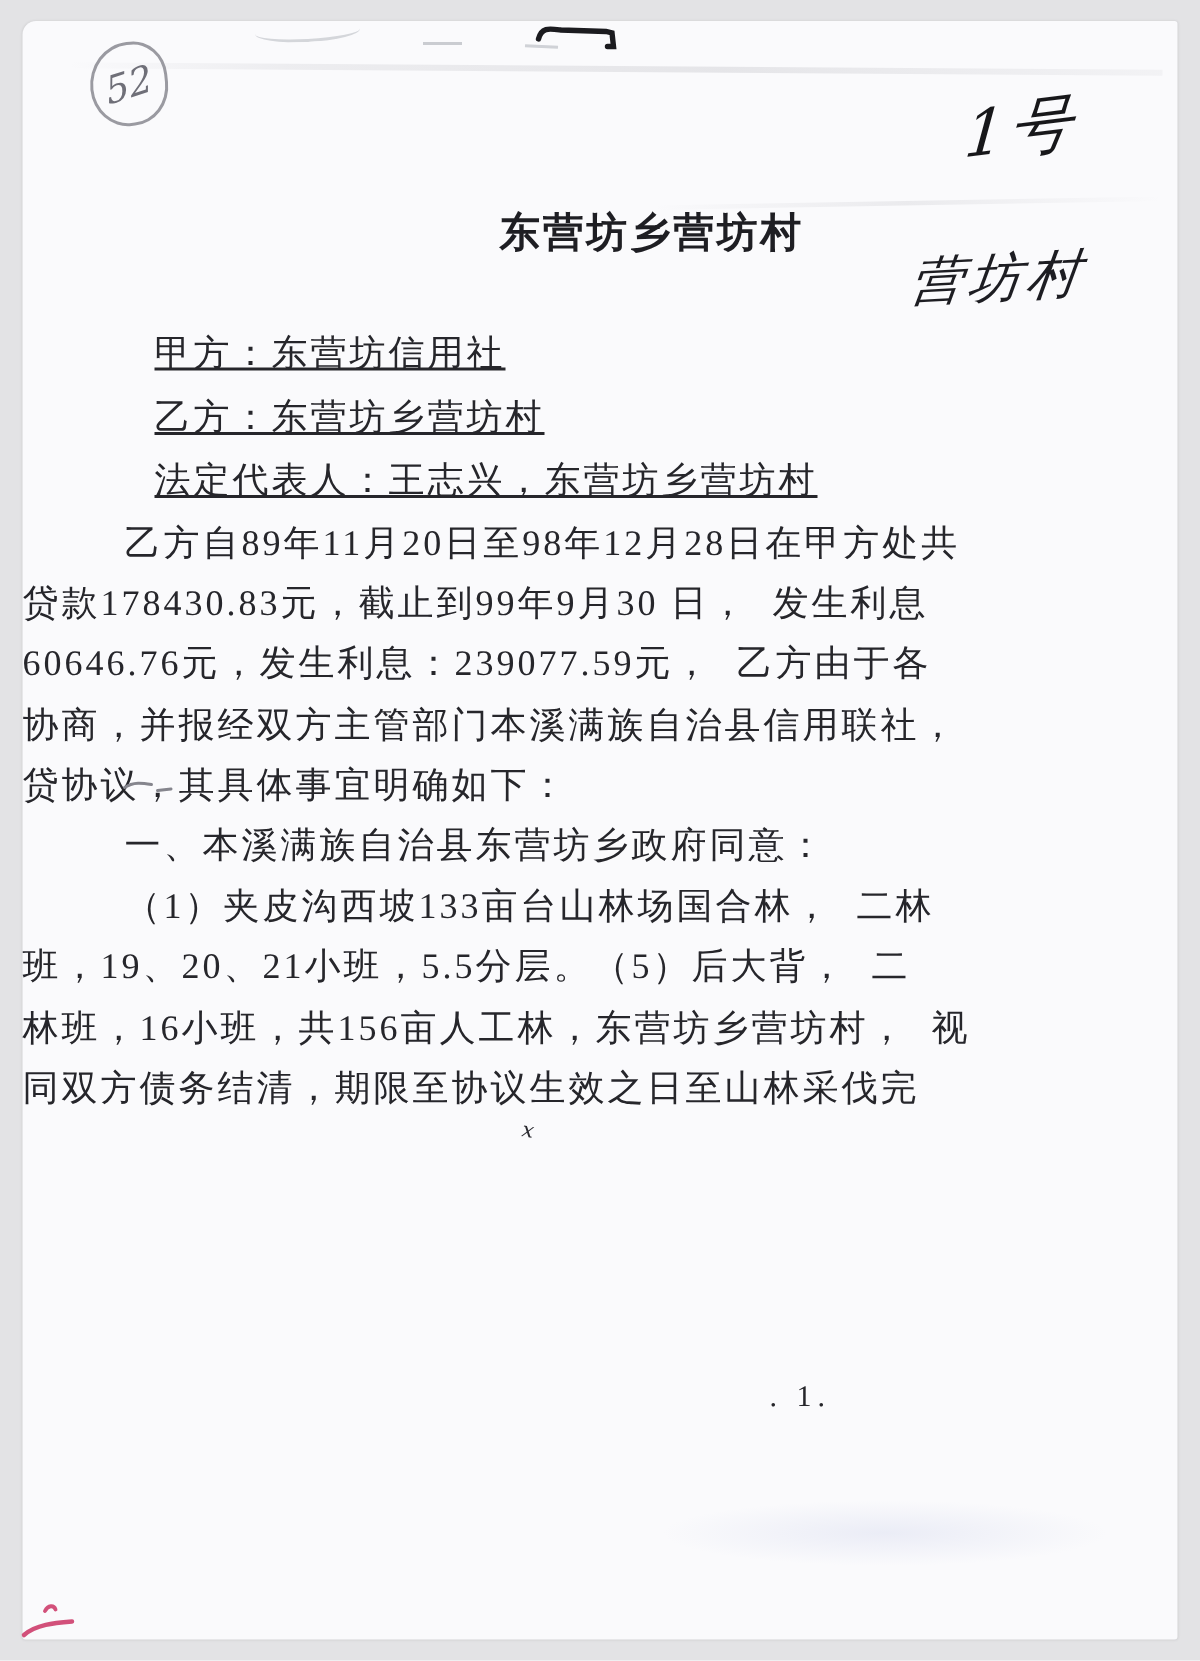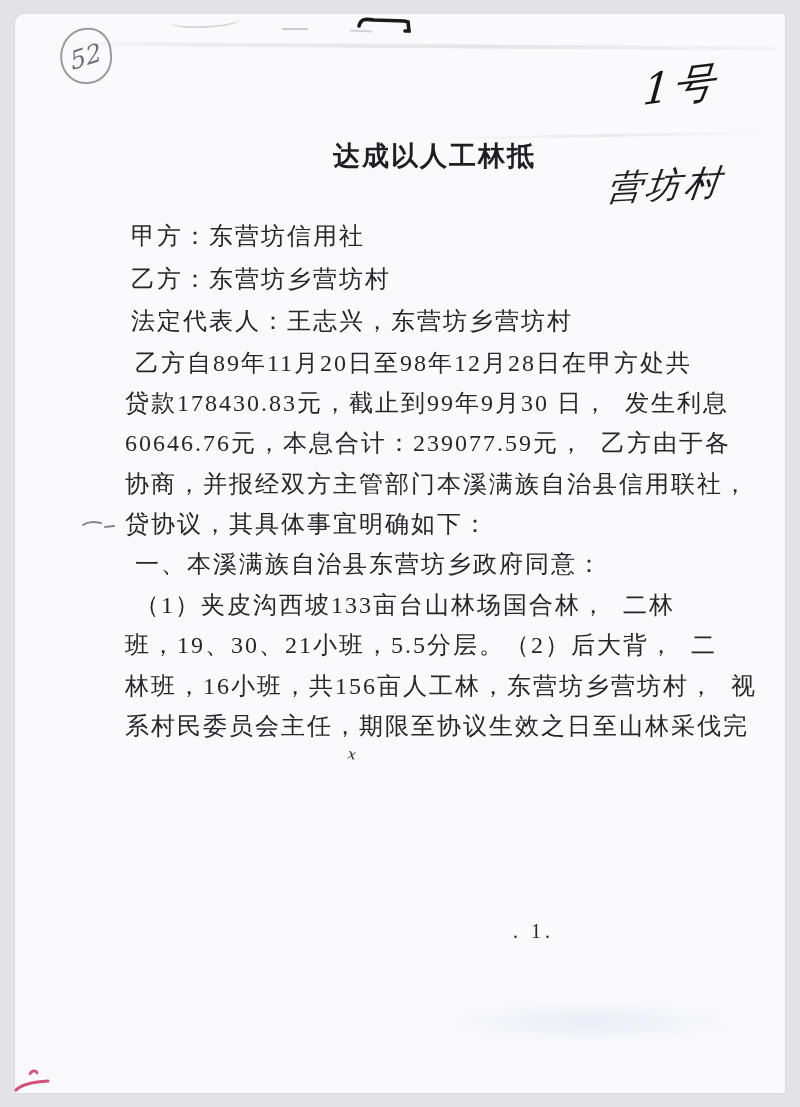--- a/index.html
+++ b/index.html
@@ -102,23 +102,23 @@
     position: absolute; left: 0; top: 201px; width: 100%;
     color: #26262b;
   }
   .line {
     white-space: pre;
     font-size: 24px;
     letter-spacing: 2px;
     height: 40.4px;
     line-height: 40.4px;
   }
-  .l-party { margin-left: 116px; height: 42.5px; line-height: 42.5px; }
-  .l-para  { margin-left: 120px; }
-  .l-wrap  { margin-left: 110px; }
+  .l-party { margin-left: 88px; height: 42.5px; line-height: 42.5px; text-decoration: underline; }
+  .l-para  { margin-left: 68px; }
+  .l-wrap  { }
   
   .inline-mark {
     position: absolute; left: 333px; top: 732px;
     font-family: "DejaVu Serif", serif;
     font-style: italic;
     font-size: 14px;
     color: #2a2a30;
     transform: rotate(10deg);
   }
   
@@ -151,38 +151,38 @@
   </div>
 
   <span class="bracket-mark">
     <svg width="58" height="24" viewBox="0 0 58 24">
       <path d="M3,14 C5,6 10,7 18,8 L48,9 L52,10 L53,19 L49,19" fill="none" stroke="#1b1b1f" stroke-width="3.6" stroke-linecap="round"></path>
     </svg>
   </span>
 
   <div class="doc-no">1号</div>
 
-  <div class="doc-title">达成以人工林抵</div>
+  <div class="doc-title">东营坊乡营坊村</div>
 
   <div class="village-note">营坊村</div>
 
   <div class="body-text">
     <div class="line l-party">甲方：东营坊信用社</div>
     <div class="line l-party">乙方：东营坊乡营坊村</div>
     <div class="line l-party">法定代表人：王志兴，东营坊乡营坊村</div>
     <div class="line l-para">乙方自89年11月20日至98年12月28日在甲方处共</div>
     <div class="line l-wrap">贷款178430.83元，截止到99年9月30 日，  发生利息</div>
-    <div class="line l-wrap">60646.76元，本息合计：239077.59元，  乙方由于各</div>
+    <div class="line l-wrap">60646.76元，发生利息：239077.59元，  乙方由于各</div>
     <div class="line l-wrap">协商，并报经双方主管部门本溪满族自治县信用联社，</div>
     <div class="line l-wrap">贷协议，其具体事宜明确如下：</div>
     <div class="line l-para">一、本溪满族自治县东营坊乡政府同意：</div>
     <div class="line l-para">（1）夹皮沟西坡133亩台山林场国合林，  二林</div>
-    <div class="line l-wrap">班，19、30、21小班，5.5分层。（2）后大背，  二</div>
+    <div class="line l-wrap">班，19、20、21小班，5.5分层。（5）后大背，  二</div>
     <div class="line l-wrap">林班，16小班，共156亩人工林，东营坊乡营坊村，  视</div>
-    <div class="line l-wrap">系村民委员会主任，期限至协议生效之日至山林采伐完</div>
+    <div class="line l-wrap">同双方债务结清，期限至协议生效之日至山林采伐完</div>
   </div>
 
   <div class="inline-mark">x</div>
 
   <span class="margin-dash">
     <svg width="38" height="18" viewBox="0 0 38 18">
       <path d="M2,9 C8,5 14,6 20,7" fill="none" stroke="#85858d" stroke-width="2" stroke-linecap="round"></path>
       <path d="M24,11 L33,10" fill="none" stroke="#85858d" stroke-width="2" stroke-linecap="round"></path>
     </svg>
   </span>

